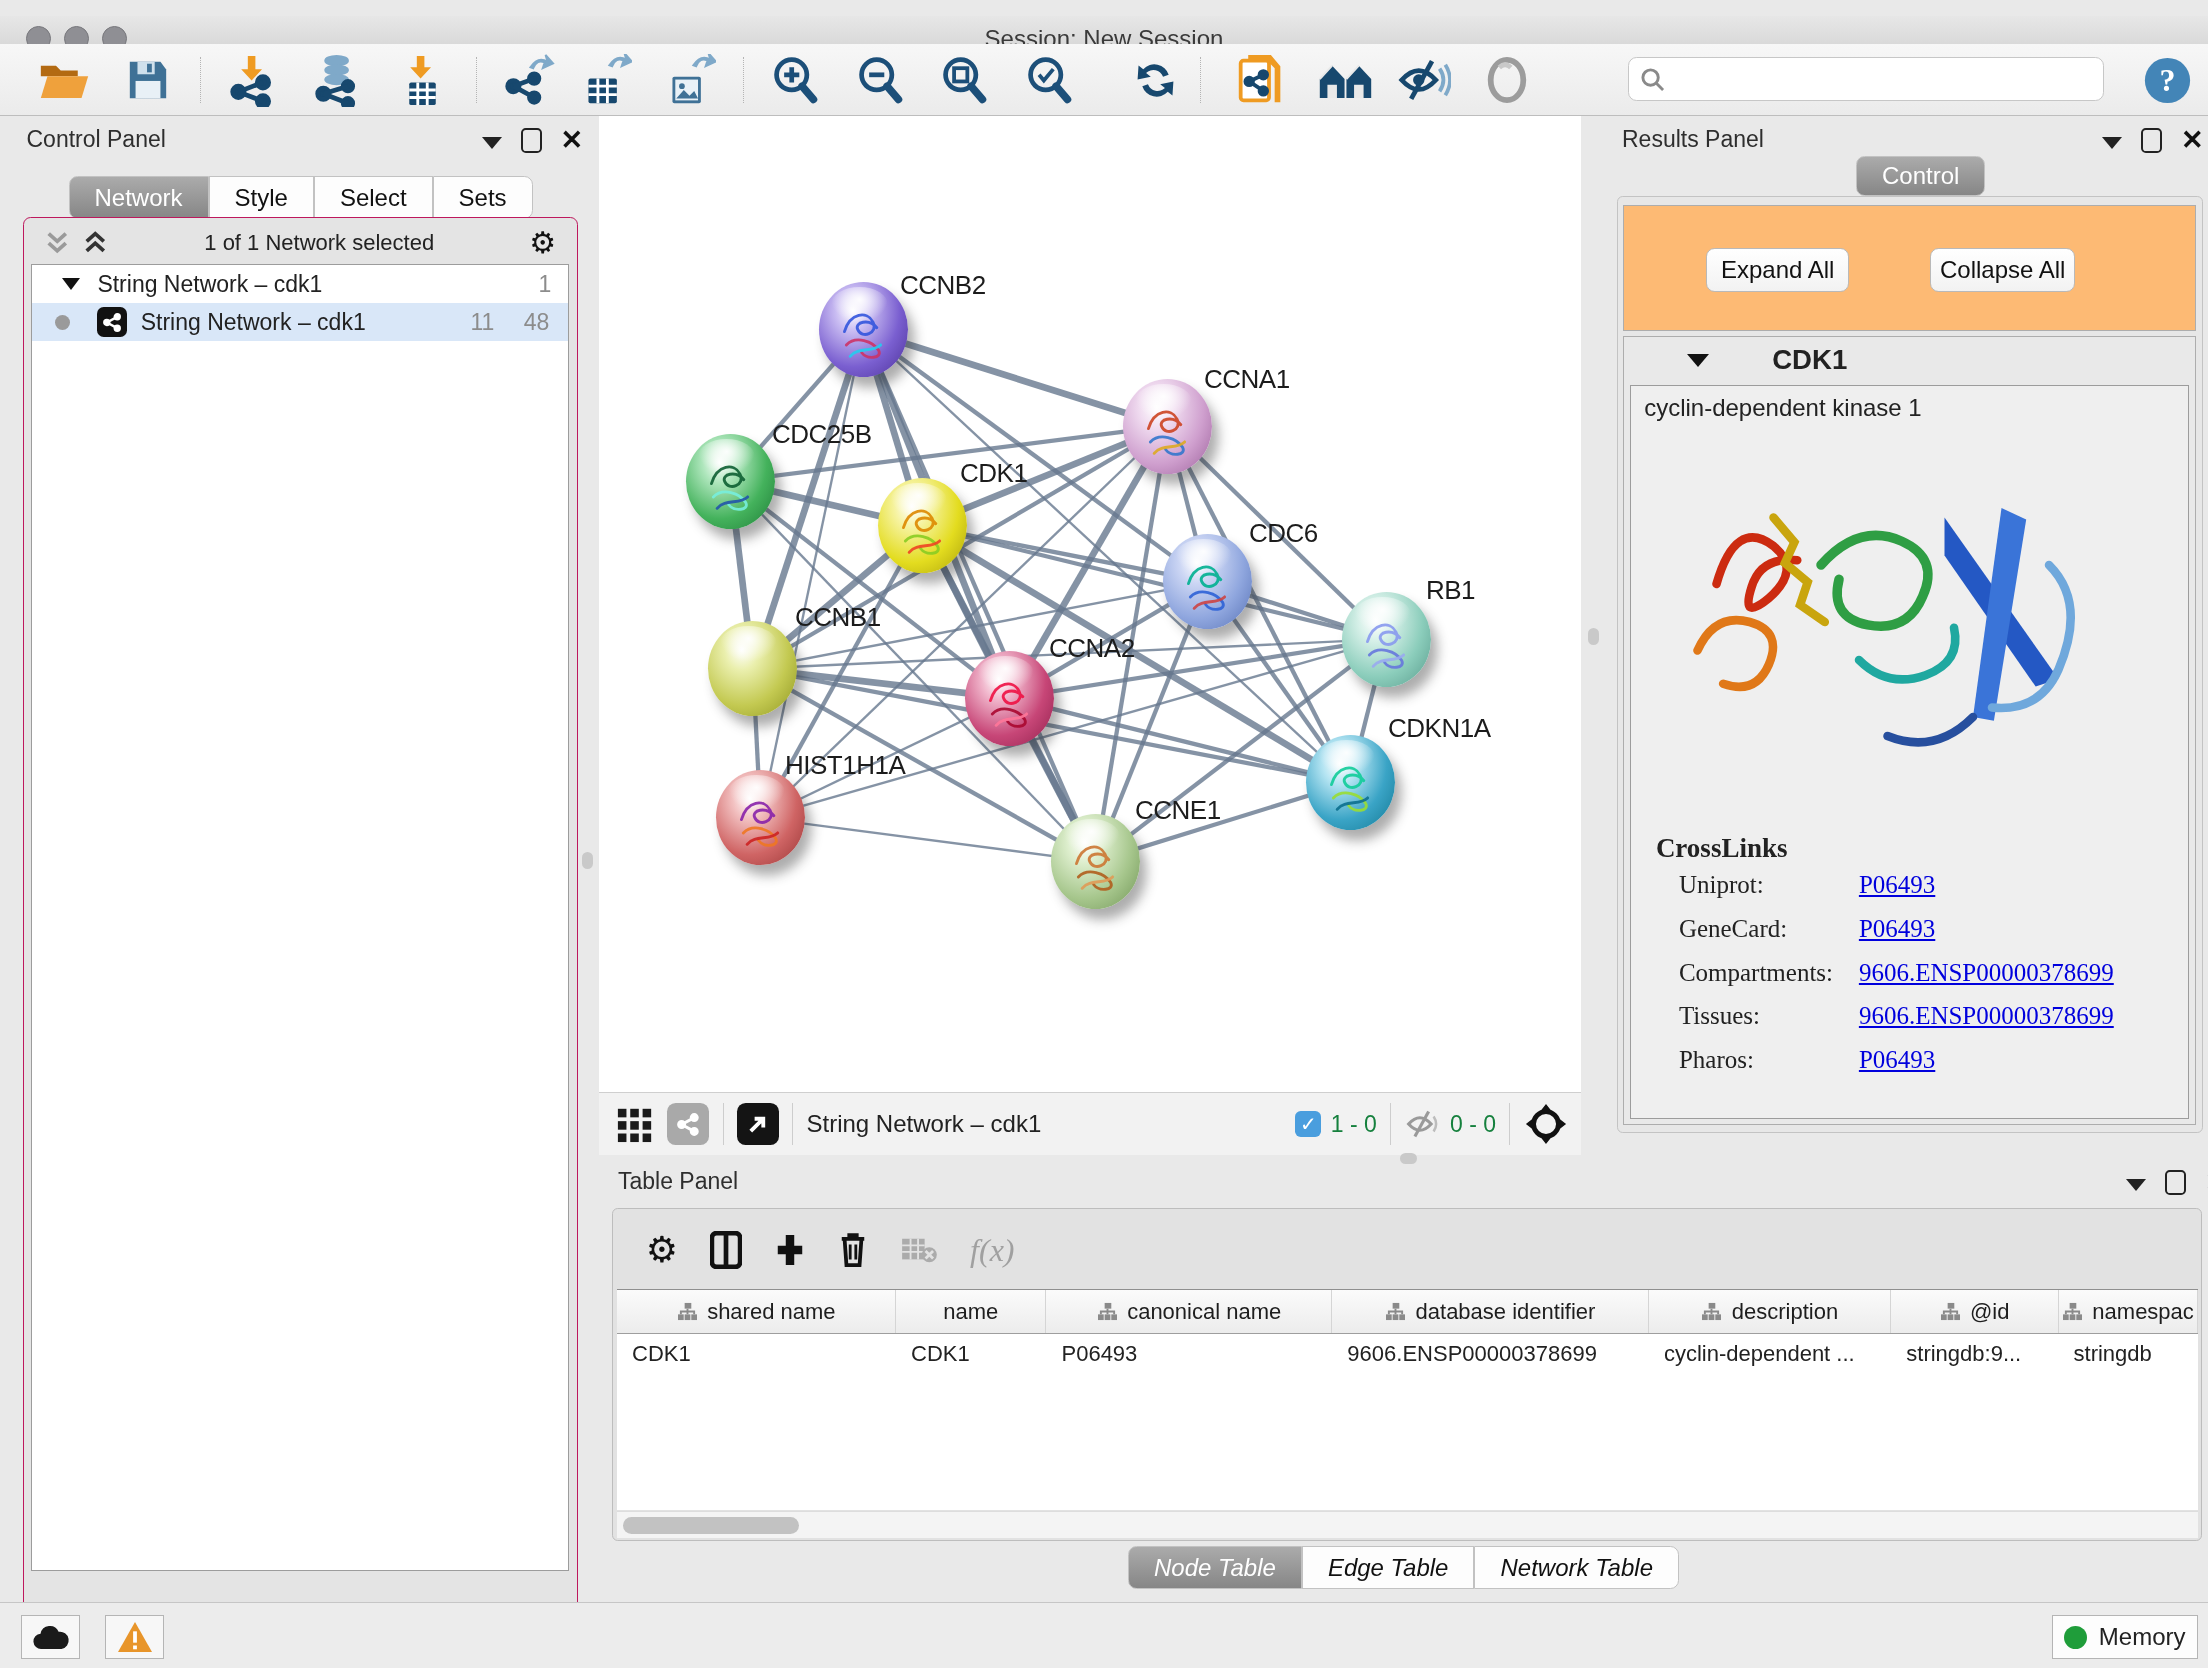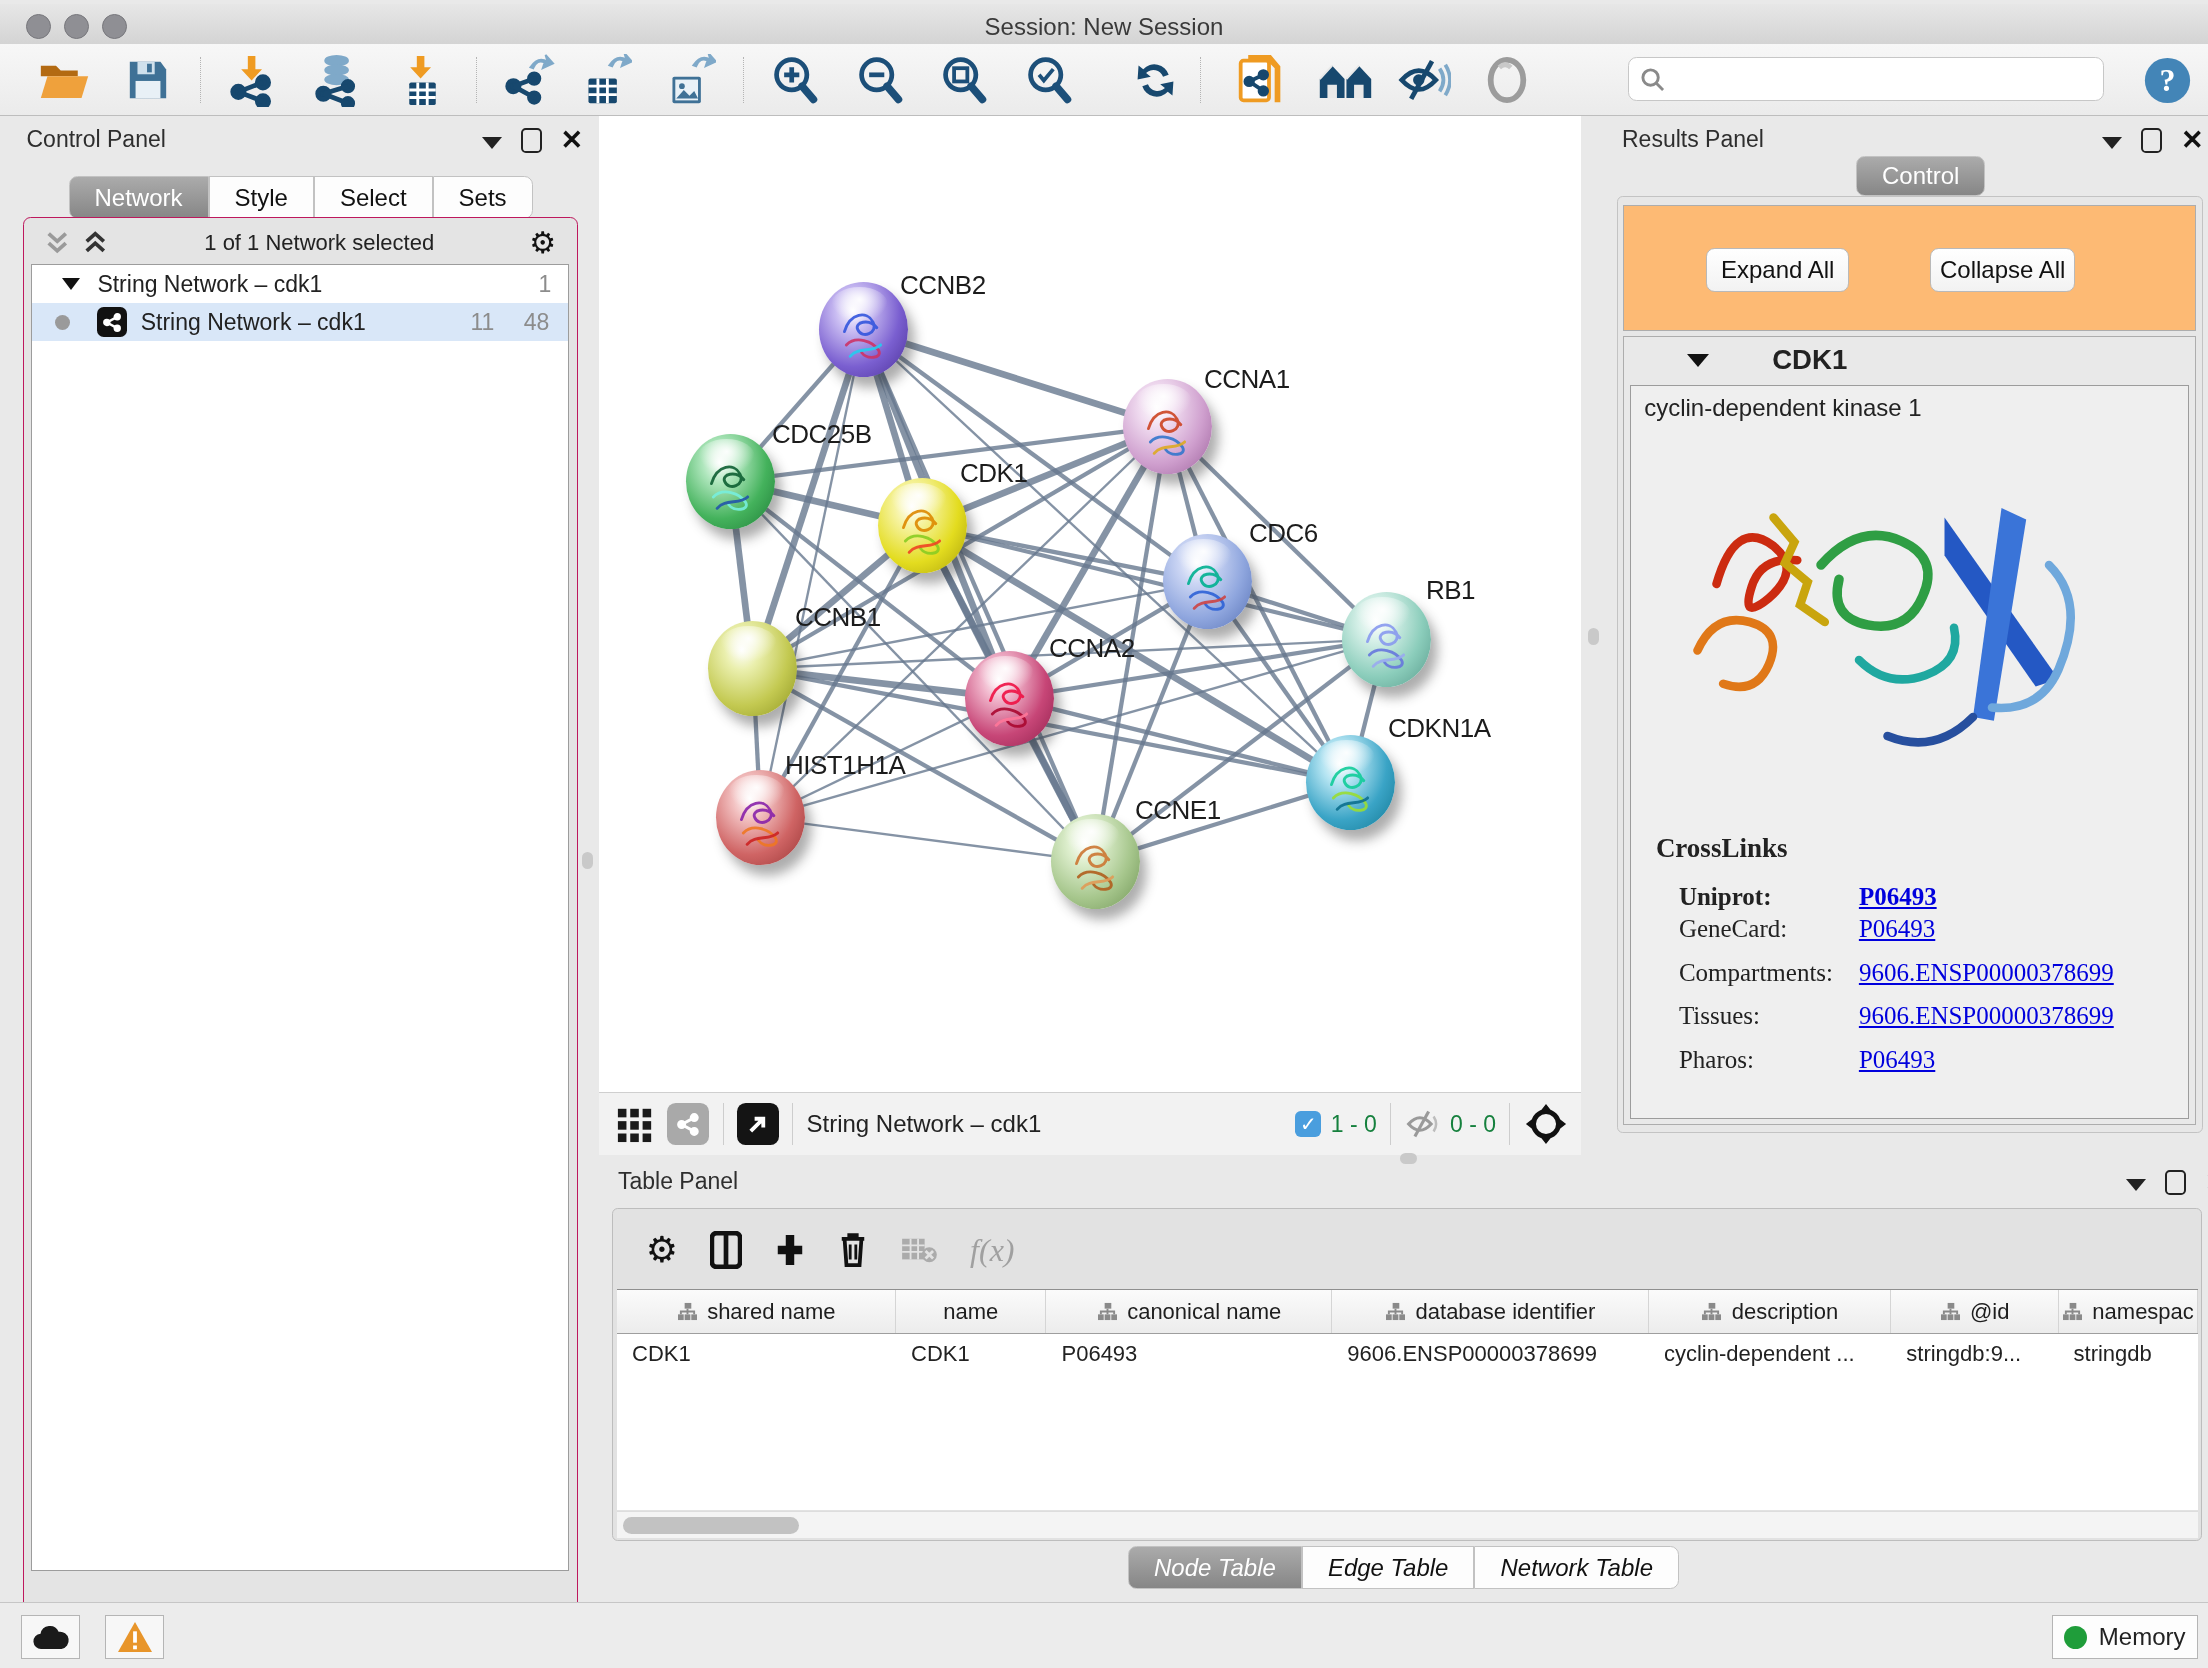--- a/index.html
+++ b/index.html
@@ -1,21 +1,21 @@
 <!DOCTYPE html>
 <html style="font-size:15px"><head>
 <meta charset="utf-8">
 <style>
   * { margin:0; padding:0; box-sizing:border-box; }
   html,body { width:2208px; height:1668px; overflow:hidden; }
   body { font-family:"Liberation Sans", sans-serif; background:#e9e9e9; position:relative; color:#222; }
   .abs { position:absolute; }
 
   
-  .titlebar { left:0; top:4px; width:2208px; height:44px;
+  .titlebar { left:0; top:16px; width:2208px; height:44px;
     background:linear-gradient(#e7e7e7,#d2d2d2); border-bottom:1px solid #a9a9a9; }
   .traffic { width:25px; height:25px; border-radius:50%; background:#8f8f94; border:1px solid #77777c; top:9.5px; }
   .win-title { width:100%; text-align:center; top:8.6px; font-size:24px; color:#3a3a3a; }
 
   
   .toolbar { left:0; top:44px; width:2208px; height:72px;
     background:linear-gradient(#f7f7f7,#ebebeb); border-bottom:1px solid #bdbdbd; }
   .tbi { top:9.5px; width:74px; height:53px; display:flex; align-items:center; justify-content:center; cursor:pointer; }
   .tbsep { top:13.3px; width:0; height:46px; border-left:1.9px dotted #b4b4b4; }
   .searchbox { top:13.3px; left:1628px; width:476px; height:44px; background:#fff; border:1.9px solid #c7c7c7;
@@ -565,21 +565,21 @@
             <path d="M170 140 q40 -45 85 -25 q40 18 22 58 q-16 38 -58 30 q-40 -8 -30 -48" stroke="#2f9e44" stroke-width="10"></path>
             <path d="M210 240 q30 30 70 16 q38 -14 30 -50" stroke="#1fa8a0" stroke-width="9"></path>
             <path d="M300 90 L420 260 L396 268 L300 130 Z" fill="#2458c4" stroke="none"></path>
             <path d="M360 80 L330 300 l22 4 L386 92 Z" fill="#3a74d8" stroke="none"></path>
             <path d="M410 140 q40 40 10 110 q-20 45 -70 40" stroke="#6fa8dc" stroke-width="9"></path>
             <path d="M330 300 q-40 40 -90 20" stroke="#274f9e" stroke-width="9"></path>
           </g>
         </svg>
         <div class="abs serif" style="left:25px; top:447px; font-size:27px; font-weight:bold">CrossLinks</div>
         <div class="abs" id="crosslinks" style="left:0; top:485px; width:100%; height:228px">
-            <div class="xl-row serif" style="top: 12px; font-weight: bold;">
+            <div class="xl-row serif" style="top: 0px;">
               <span style="position:absolute;left:48px">Uniprot:</span>
               <span class="xlink" style="position:absolute;left:228px">P06493</span>
             </div>
             <div class="xl-row serif" style="top: 44px;">
               <span style="position:absolute;left:48px">GeneCard:</span>
               <span class="xlink" style="position:absolute;left:228px">P06493</span>
             </div>
             <div class="xl-row serif" style="top: 88px;">
               <span style="position:absolute;left:48px">Compartments:</span>
               <span class="xlink" style="position:absolute;left:228px">9606.ENSP00000378699</span>

